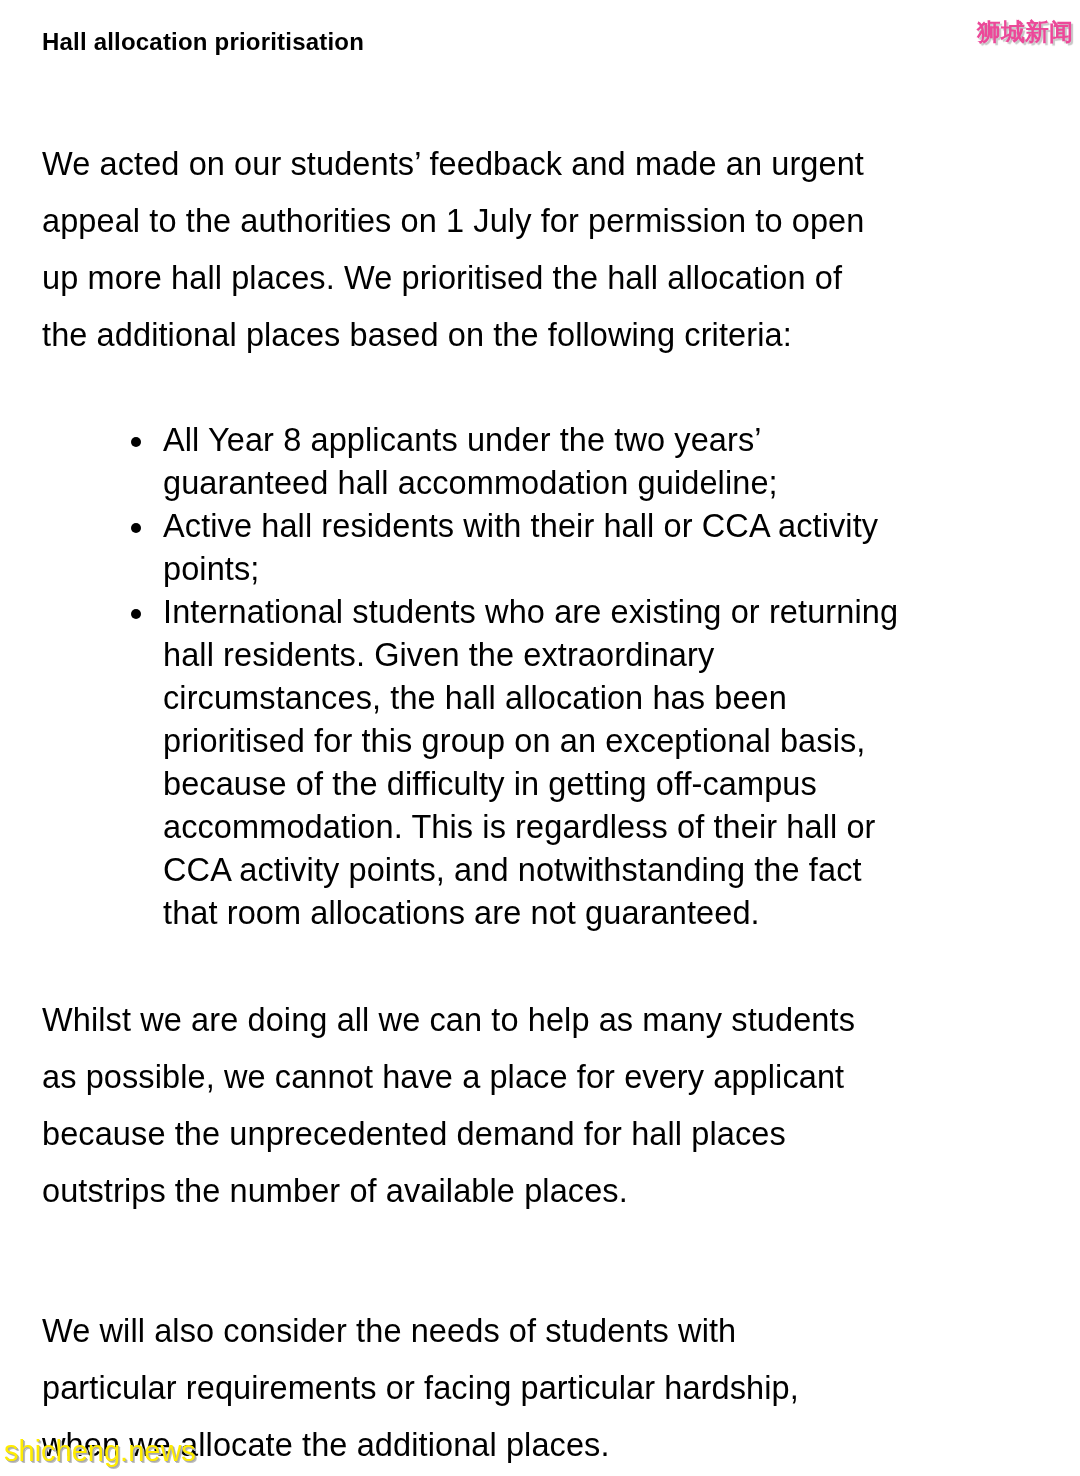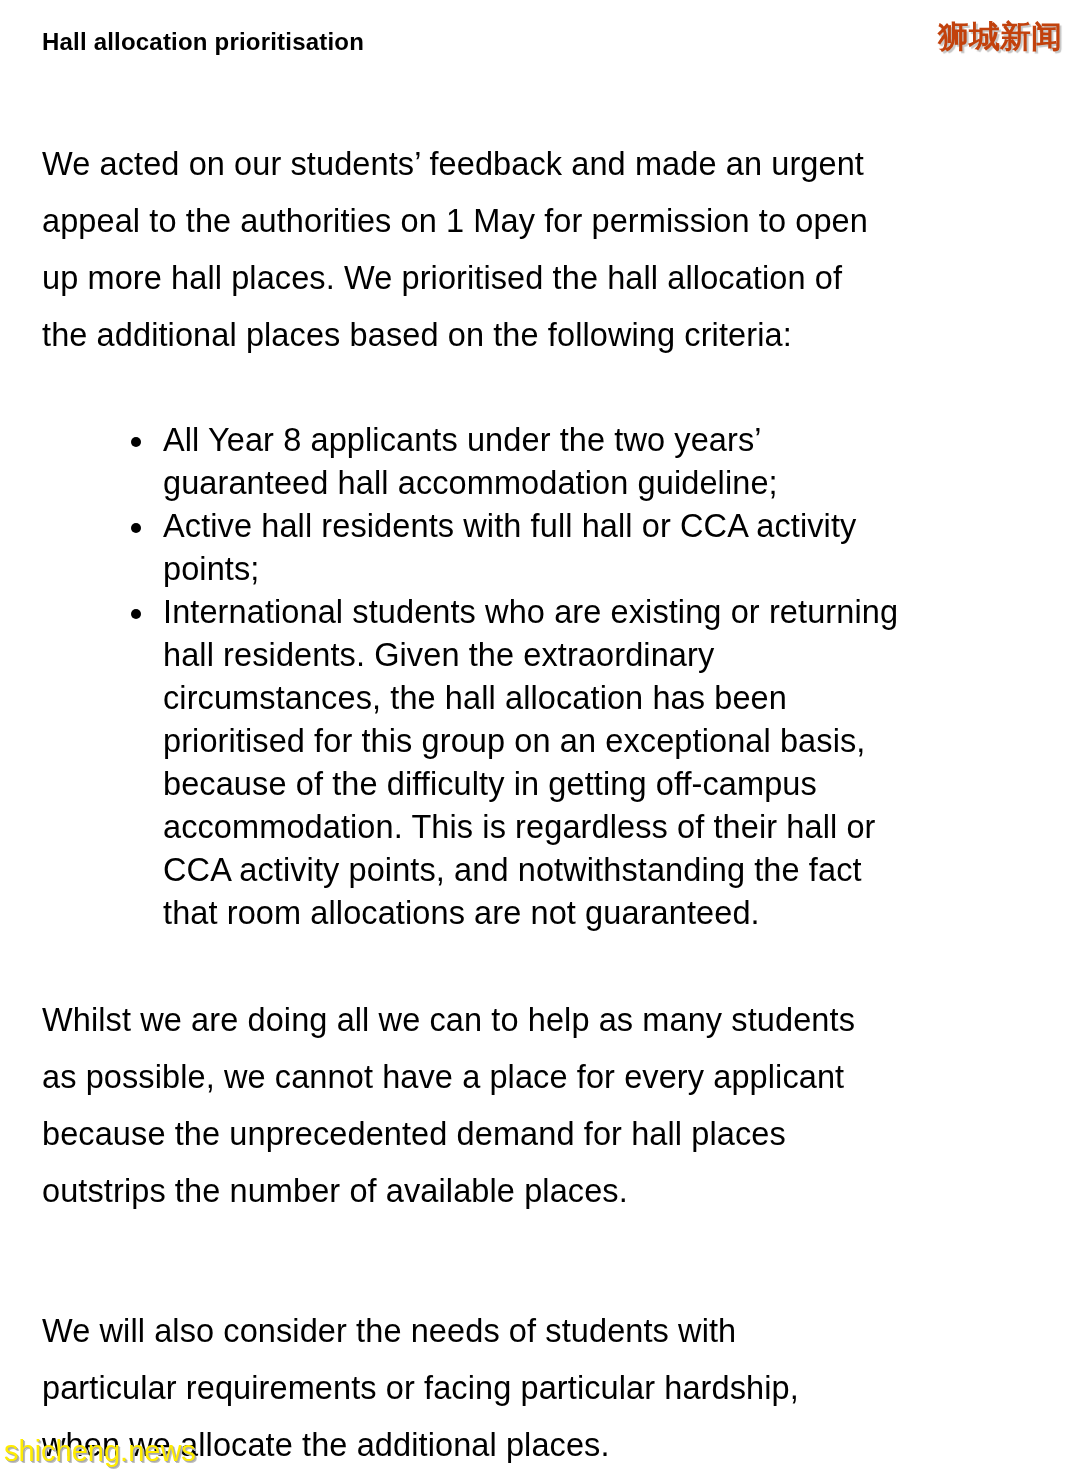--- a/index.html
+++ b/index.html
@@ -49,23 +49,23 @@
     padding-left: 6px;
     letter-spacing: 0.1px;
   }
   .watermark {
     position: absolute;
     font-weight: bold;
     pointer-events: none;
   }
   .wm-top-right {
     top: 16px;
-    right: 18px;
-    font-size: 31px;
-    color: #c2410c;
+    right: 7px;
+    font-size: 24px;
+    color: #ec4899;
     text-shadow: 2px 2px 1px #c6c6c6;
   }
   .wm-bottom-left {
     left: 4px;
     bottom: 8px;
     font-size: 29px;
     font-weight: normal;
     color: #ffec00;
     text-shadow: 1px 1px 0 #a8a8a8, 2px 2px 0 #bdbdbd;
   }
@@ -73,28 +73,28 @@
 </head>
 <body>
 
 <div class="page">
 
   <div class="watermark wm-top-right">狮城新闻</div>
 
   <h1 class="doc-title">Hall allocation prioritisation</h1>
 
   <p class="para para-intro">We acted on our students’ feedback and made an urgent
-appeal to the authorities on 1 May for permission to open
+appeal to the authorities on 1 July for permission to open
 up more hall places. We prioritised the hall allocation of
 the additional places based on the following criteria:</p>
 
   <ul class="criteria">
     <li>All Year 8 applicants under the two years’
 guaranteed hall accommodation guideline;</li>
-    <li>Active hall residents with full hall or CCA activity
+    <li>Active hall residents with their hall or CCA activity
 points;</li>
     <li>International students who are existing or returning
 hall residents. Given the extraordinary
 circumstances, the hall allocation has been
 prioritised for this group on an exceptional basis,
 because of the difficulty in getting off-campus
 accommodation. This is regardless of their hall or
 CCA activity points, and notwithstanding the fact
 that room allocations are not guaranteed.</li>
   </ul>

